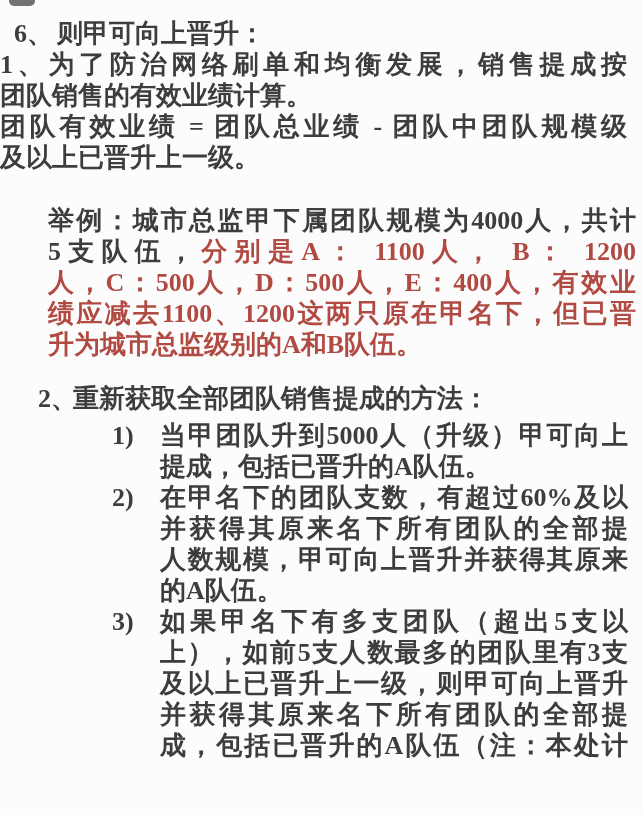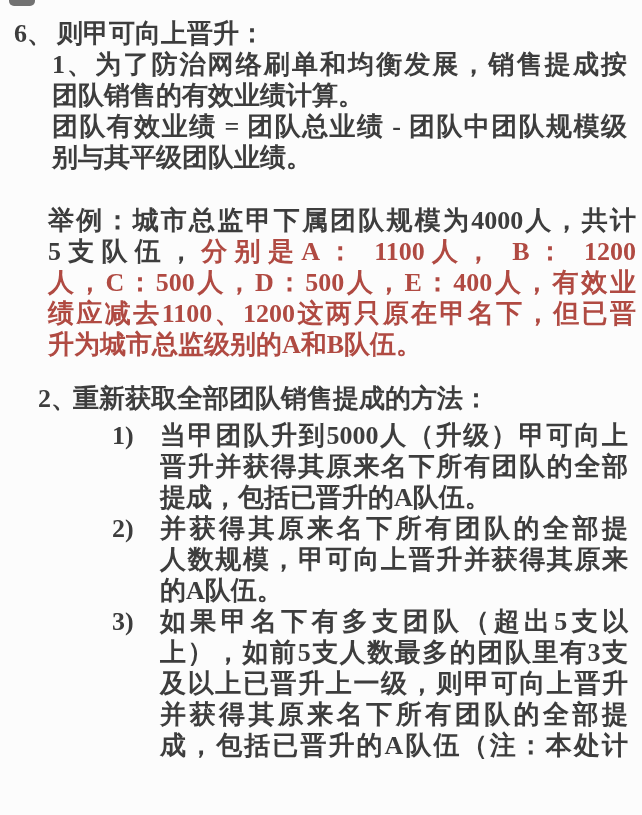--- a/index.html
+++ b/index.html
@@ -15,21 +15,21 @@
     font-size: 26px;
     line-height: 31px;
   }
   .content { position: absolute; top: 18px; left: 0; right: 0; }
   .smudge {
     position: absolute; top: 0; left: 9px; width: 26px; height: 6px;
     background: #4f4f4f; border-radius: 0 0 5px 5px; opacity: .8;
   }
   .heading-row { display: flex; margin-left: 14px; margin-right: 15px; }
   .heading-num { width: 43px; flex: none; }
-  .block-method1 { margin-left: 52px; margin-right: 15px; }
+  .block-method1 { margin-right: 15px; }
   .block-example { margin-left: 48px; margin-right: 6px; margin-top: 32px; }
   .red { color: #b04a42; }
   .block-method2 { margin-top: 23px; }
   .m2-head { display: flex; margin-left: 38px; margin-right: 15px; }
   .m2-num { width: 35px; flex: none; }
   .items { margin-top: 6px; }
   .item { display: flex; margin-left: 112px; margin-right: 14px; }
   .item-num { width: 48px; flex: none; }
   .item-body { flex: 1; min-width: 0; }
   .j { text-align: justify; text-align-last: justify; }
@@ -43,21 +43,21 @@
 
     <div class="heading-row">
       <div class="heading-num">6、</div>
       <div>则甲可向上晋升：</div>
     </div>
 
     <div class="block-method1">
       <div class="j">1、为了防治网络刷单和均衡发展，销售提成按</div>
       <div>团队销售的有效业绩计算。</div>
       <div class="j">团队有效业绩 = 团队总业绩 - 团队中团队规模级</div>
-      <div>别与其平级团队业绩。</div>
+      <div>及以上已晋升上一级。</div>
     </div>
 
     <div class="block-example">
       <div class="j">举例：城市总监甲下属团队规模为4000人，共计</div>
       <div class="j"><span>5支队伍，</span><span class="red">分别是A： 1100人， B： 1200</span></div>
       <div class="j red">人，C：500人，D：500人，E：400人，有效业</div>
       <div class="j red">绩应减去1100、1200这两只原在甲名下，但已晋</div>
       <div class="red">升为城市总监级别的A和B队伍。</div>
     </div>
 
@@ -65,28 +65,28 @@
       <div class="m2-head">
         <div class="m2-num">2、</div>
         <div>重新获取全部团队销售提成的方法：</div>
       </div>
       <div class="items">
 
         <div class="item">
           <div class="item-num">1)</div>
           <div class="item-body">
             <div class="j">当甲团队升到5000人（升级）甲可向上</div>
-            <div class="j">晋升并获得其原来名下所有团队的全部</div>
             <div>提成，包括已晋升的A队伍。</div>
           </div>
         </div>
 
         <div class="item">
           <div class="item-num">2)</div>
           <div class="item-body">
+            <div class="j">在甲名下的团队支数，有超过60%及以</div>
             <div class="j">并获得其原来名下所有团队的全部提</div>
             <div class="j">人数规模，甲可向上晋升并获得其原来</div>
             <div>的A队伍。</div>
           </div>
         </div>
 
         <div class="item">
           <div class="item-num">3)</div>
           <div class="item-body">
             <div class="j">如果甲名下有多支团队（超出5支以</div>

